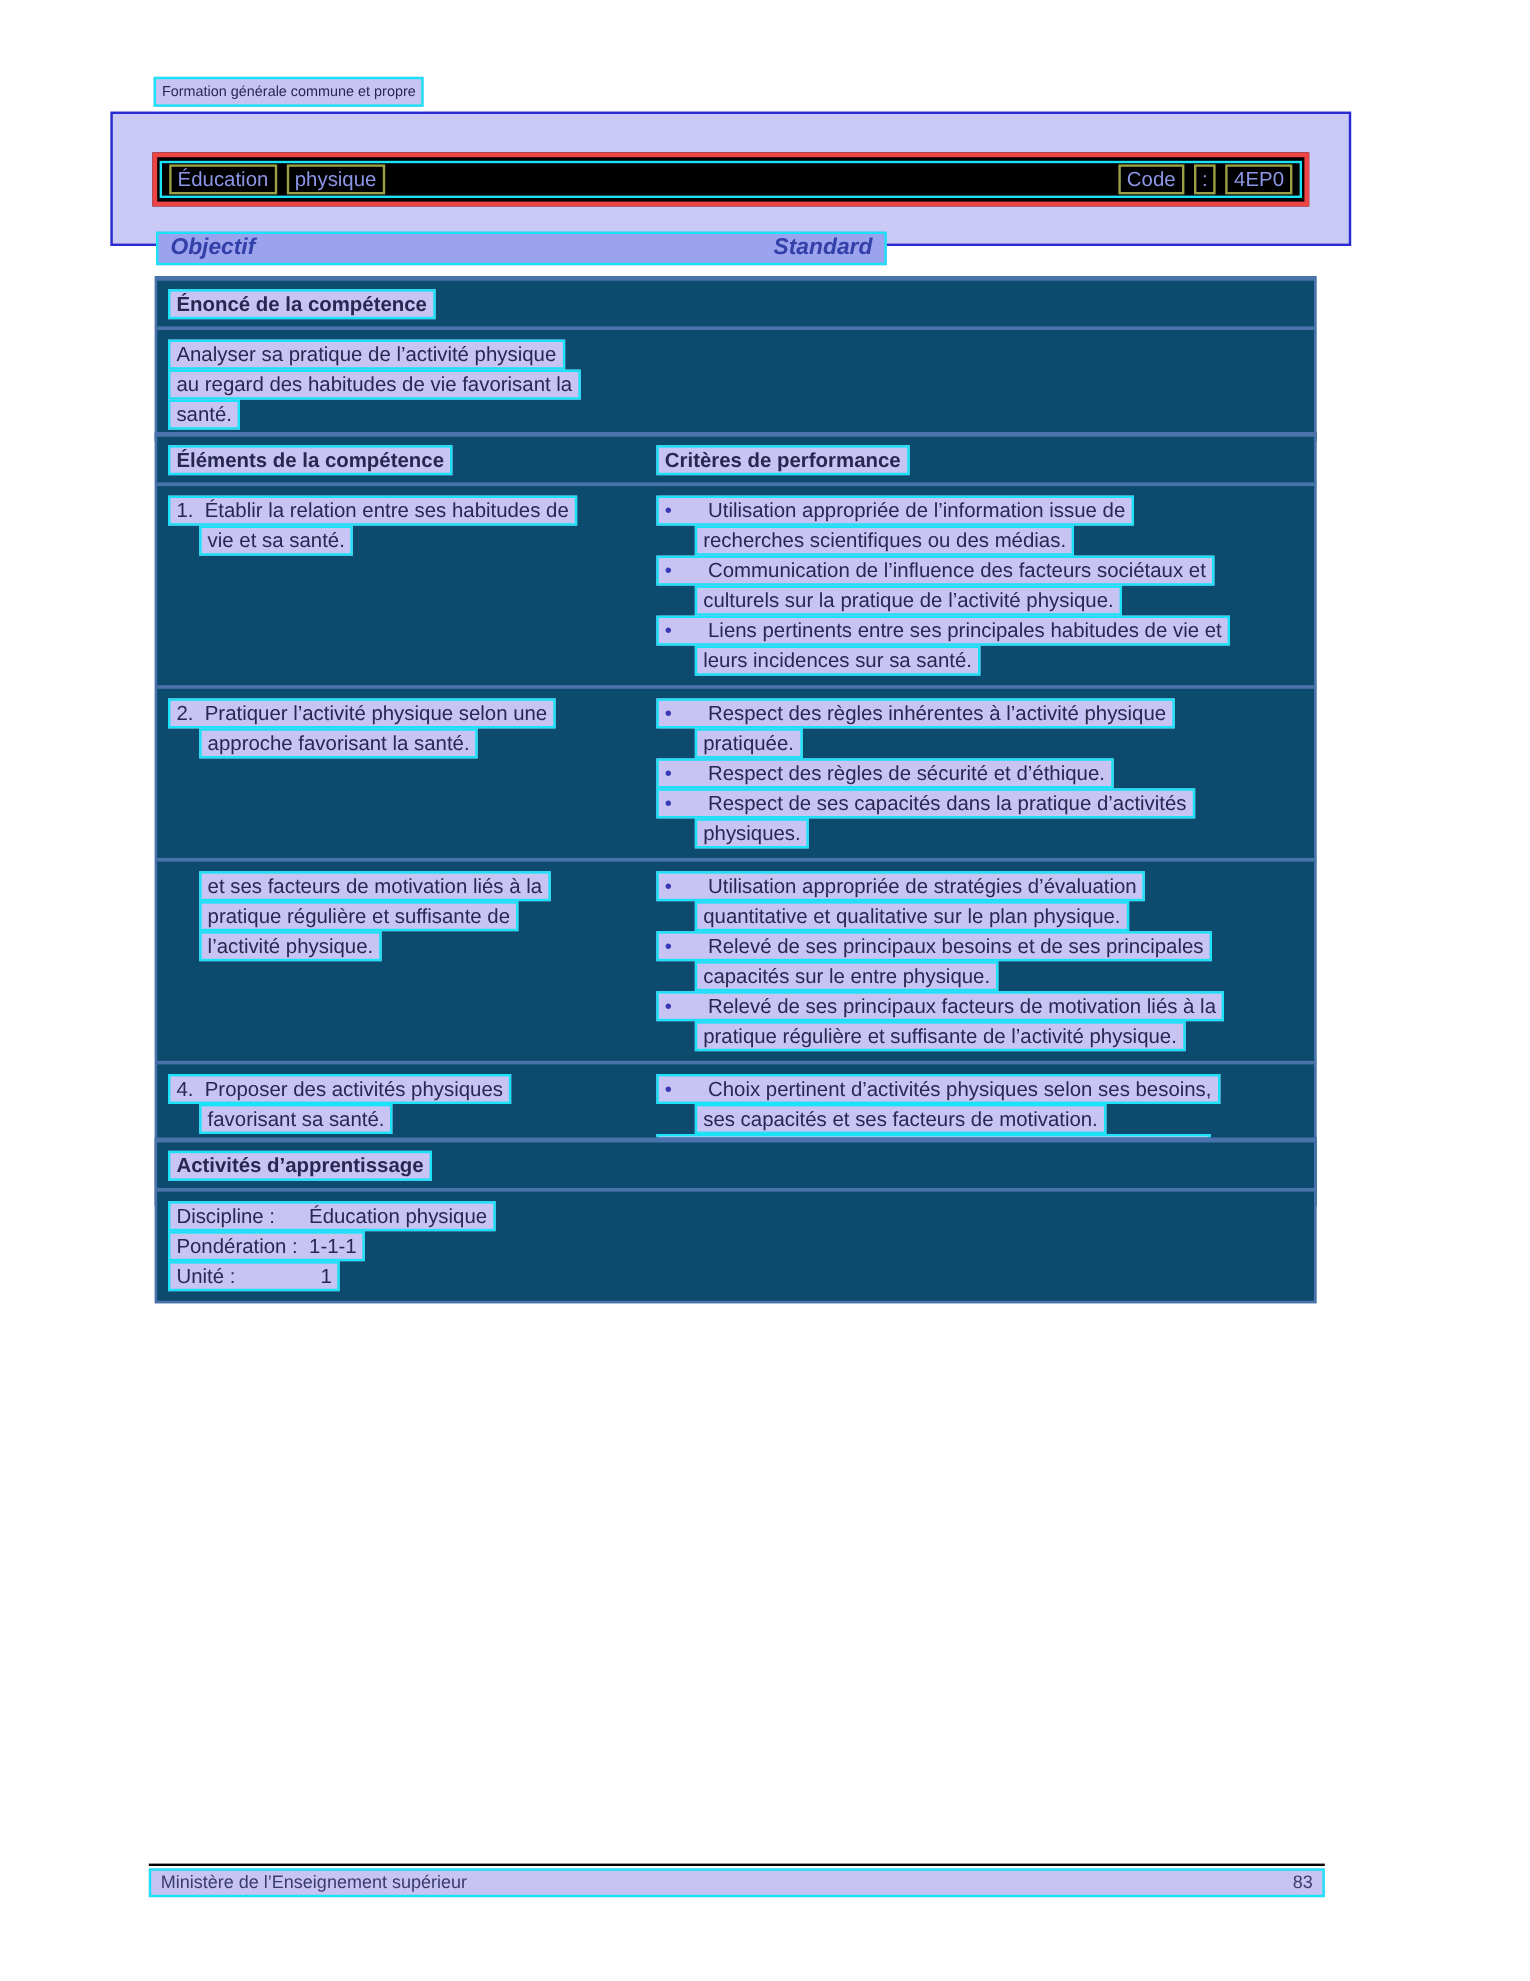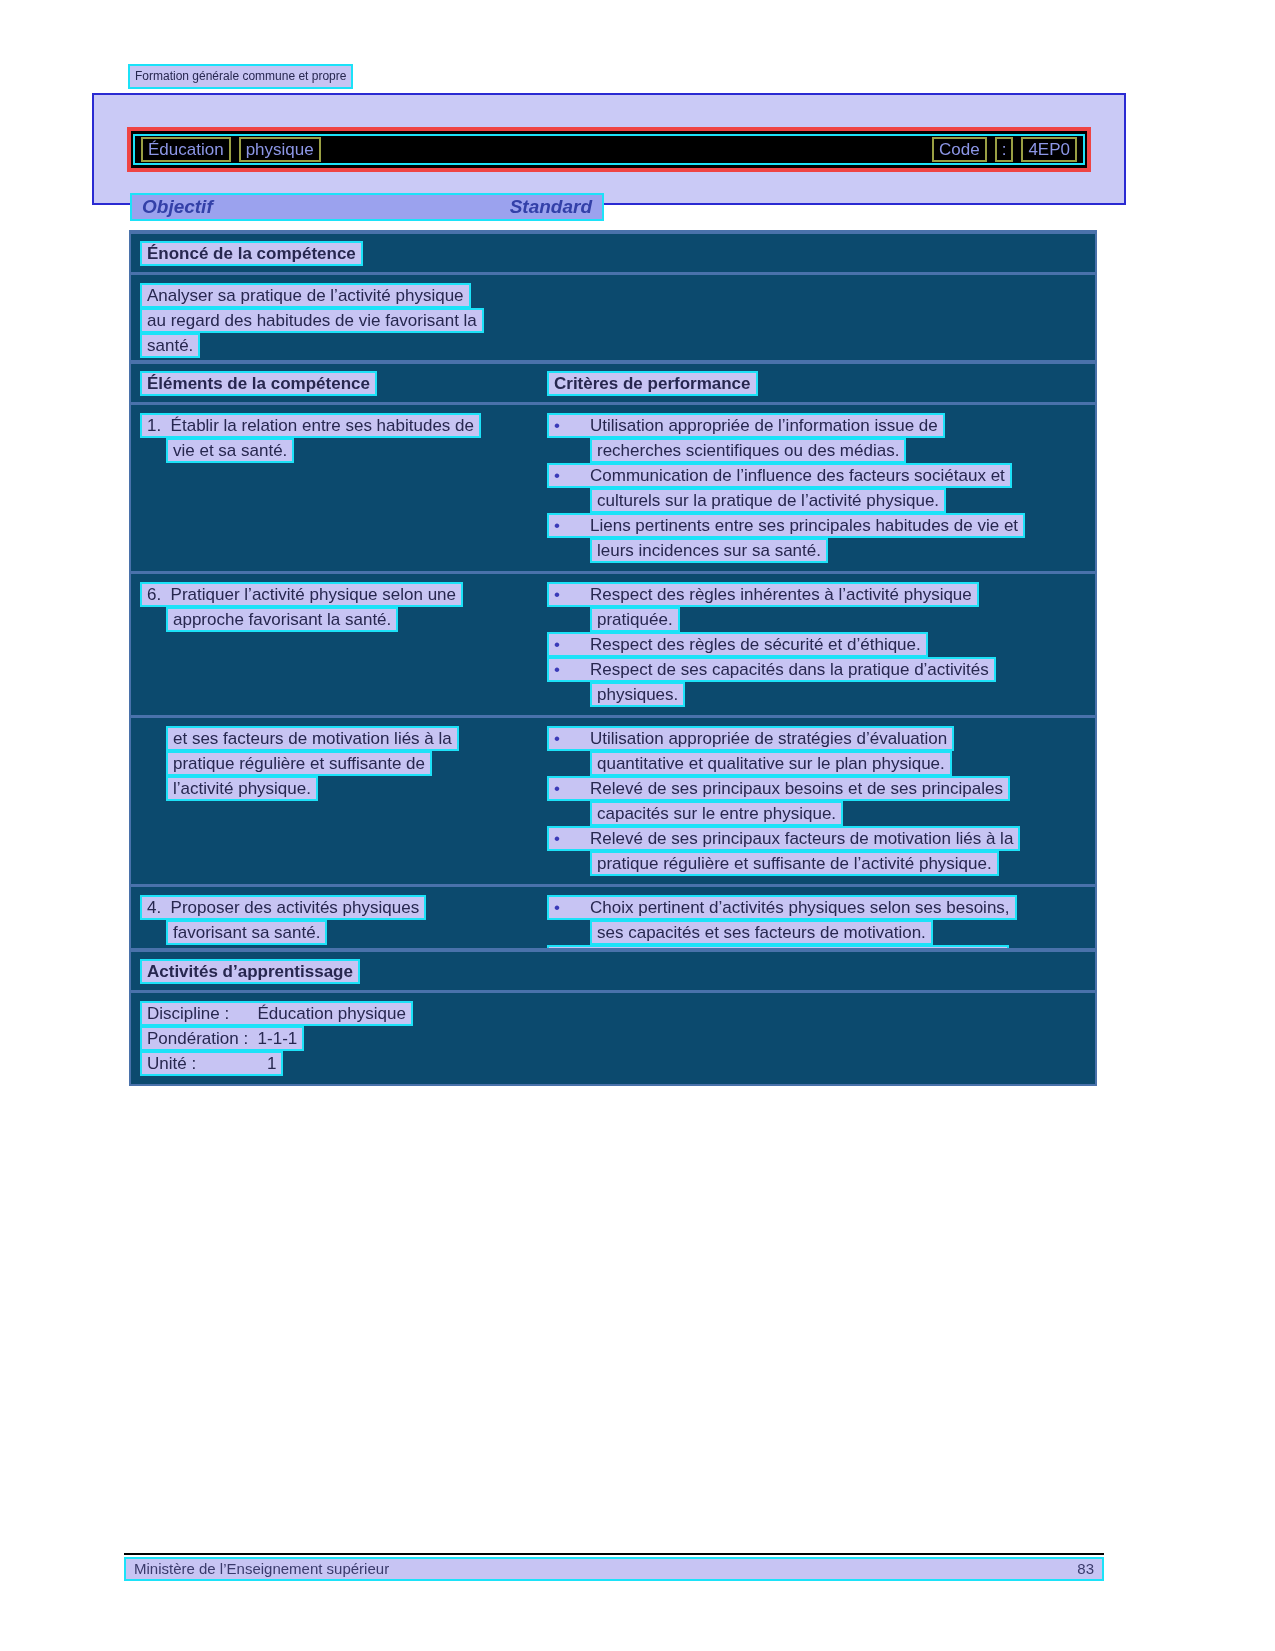--- a/index.html
+++ b/index.html
@@ -56,21 +56,21 @@
   .banner-left, .banner-right { display: flex; gap: 8px; }
   .wordbox {
     border: 2px solid #9aa043;
     padding: 0 5px;
     line-height: 21px;
     white-space: pre;
   }
   .obj-strip {
     position: relative;
     margin: 21px 0 0 36px;
-    width: 474px;
+    width: 609px;
     background: #9ba2ee;
     border: 2px solid #1ce2f8;
     display: flex;
     justify-content: space-between;
     padding: 1px 10px;
     font-size: 19px;
     line-height: 22px;
     font-weight: bold;
     font-style: italic;
     color: #3340a8;
@@ -96,21 +96,21 @@
   }
   .tbl-head .hl { font-weight: bold; }
   .tbl-head2 { display: flex; }
   .tbl-head2 .hcol1 { width: 407px; }
   .tbl-body { padding: 8px 6px 8px 9px; }
   .row { display: flex; border-top: 3px solid #4a72ab; padding: 8px 6px 8px 9px; }
   .row:first-child { border-top: none; }
   .col-el { width: 407px; flex: none; box-sizing: border-box; }
   .col-cr { flex: 1; min-width: 0; }
   .crit-first .bullet { color: #3a3ab8; display: inline-block; width: 36px; }
-  .crit-cont { margin-left: 43px; }
+  .crit-cont { margin-left: 32px; }
 
   
   .footer { position: absolute; left: 124px; top: 1553px; width: 980px; }
   .footer-rule { border-top: 2px solid #000000; margin-bottom: 2px; }
   .footer-strip {
     background: #c7c4f3;
     border: 2px solid #1ce2f8;
     display: flex;
     justify-content: space-between;
     padding: 1px 8px;
@@ -178,21 +178,21 @@
             <div class="line"><span class="hl crit-first"><span class="bullet">•</span><span>Utilisation appropriée de l’information issue de</span></span></div>
             <div class="line crit-cont"><span class="hl">recherches scientifiques ou des médias.</span></div>
             <div class="line"><span class="hl crit-first"><span class="bullet">•</span><span>Communication de l’influence des facteurs sociétaux et</span></span></div>
             <div class="line crit-cont"><span class="hl">culturels sur la pratique de l’activité physique.</span></div>
             <div class="line"><span class="hl crit-first"><span class="bullet">•</span><span>Liens pertinents entre ses principales habitudes de vie et</span></span></div>
             <div class="line crit-cont"><span class="hl">leurs incidences sur sa santé.</span></div>
           </div>
         </div>
         <div class="row">
           <div class="col-el">
-            <div class="line"><span class="hl">6.  Pratiquer l’activité physique selon une</span></div>
+            <div class="line"><span class="hl">2.  Pratiquer l’activité physique selon une</span></div>
             <div class="line indent"><span class="hl">approche favorisant la santé.</span></div>
           </div>
           <div class="col-cr">
             <div class="line"><span class="hl crit-first"><span class="bullet">•</span><span>Respect des règles inhérentes à l’activité physique</span></span></div>
             <div class="line crit-cont"><span class="hl">pratiquée.</span></div>
             <div class="line"><span class="hl crit-first"><span class="bullet">•</span><span>Respect des règles de sécurité et d’éthique.</span></span></div>
             <div class="line"><span class="hl crit-first"><span class="bullet">•</span><span>Respect de ses capacités dans la pratique d’activités</span></span></div>
             <div class="line crit-cont"><span class="hl">physiques.</span></div>
           </div>
         </div>

